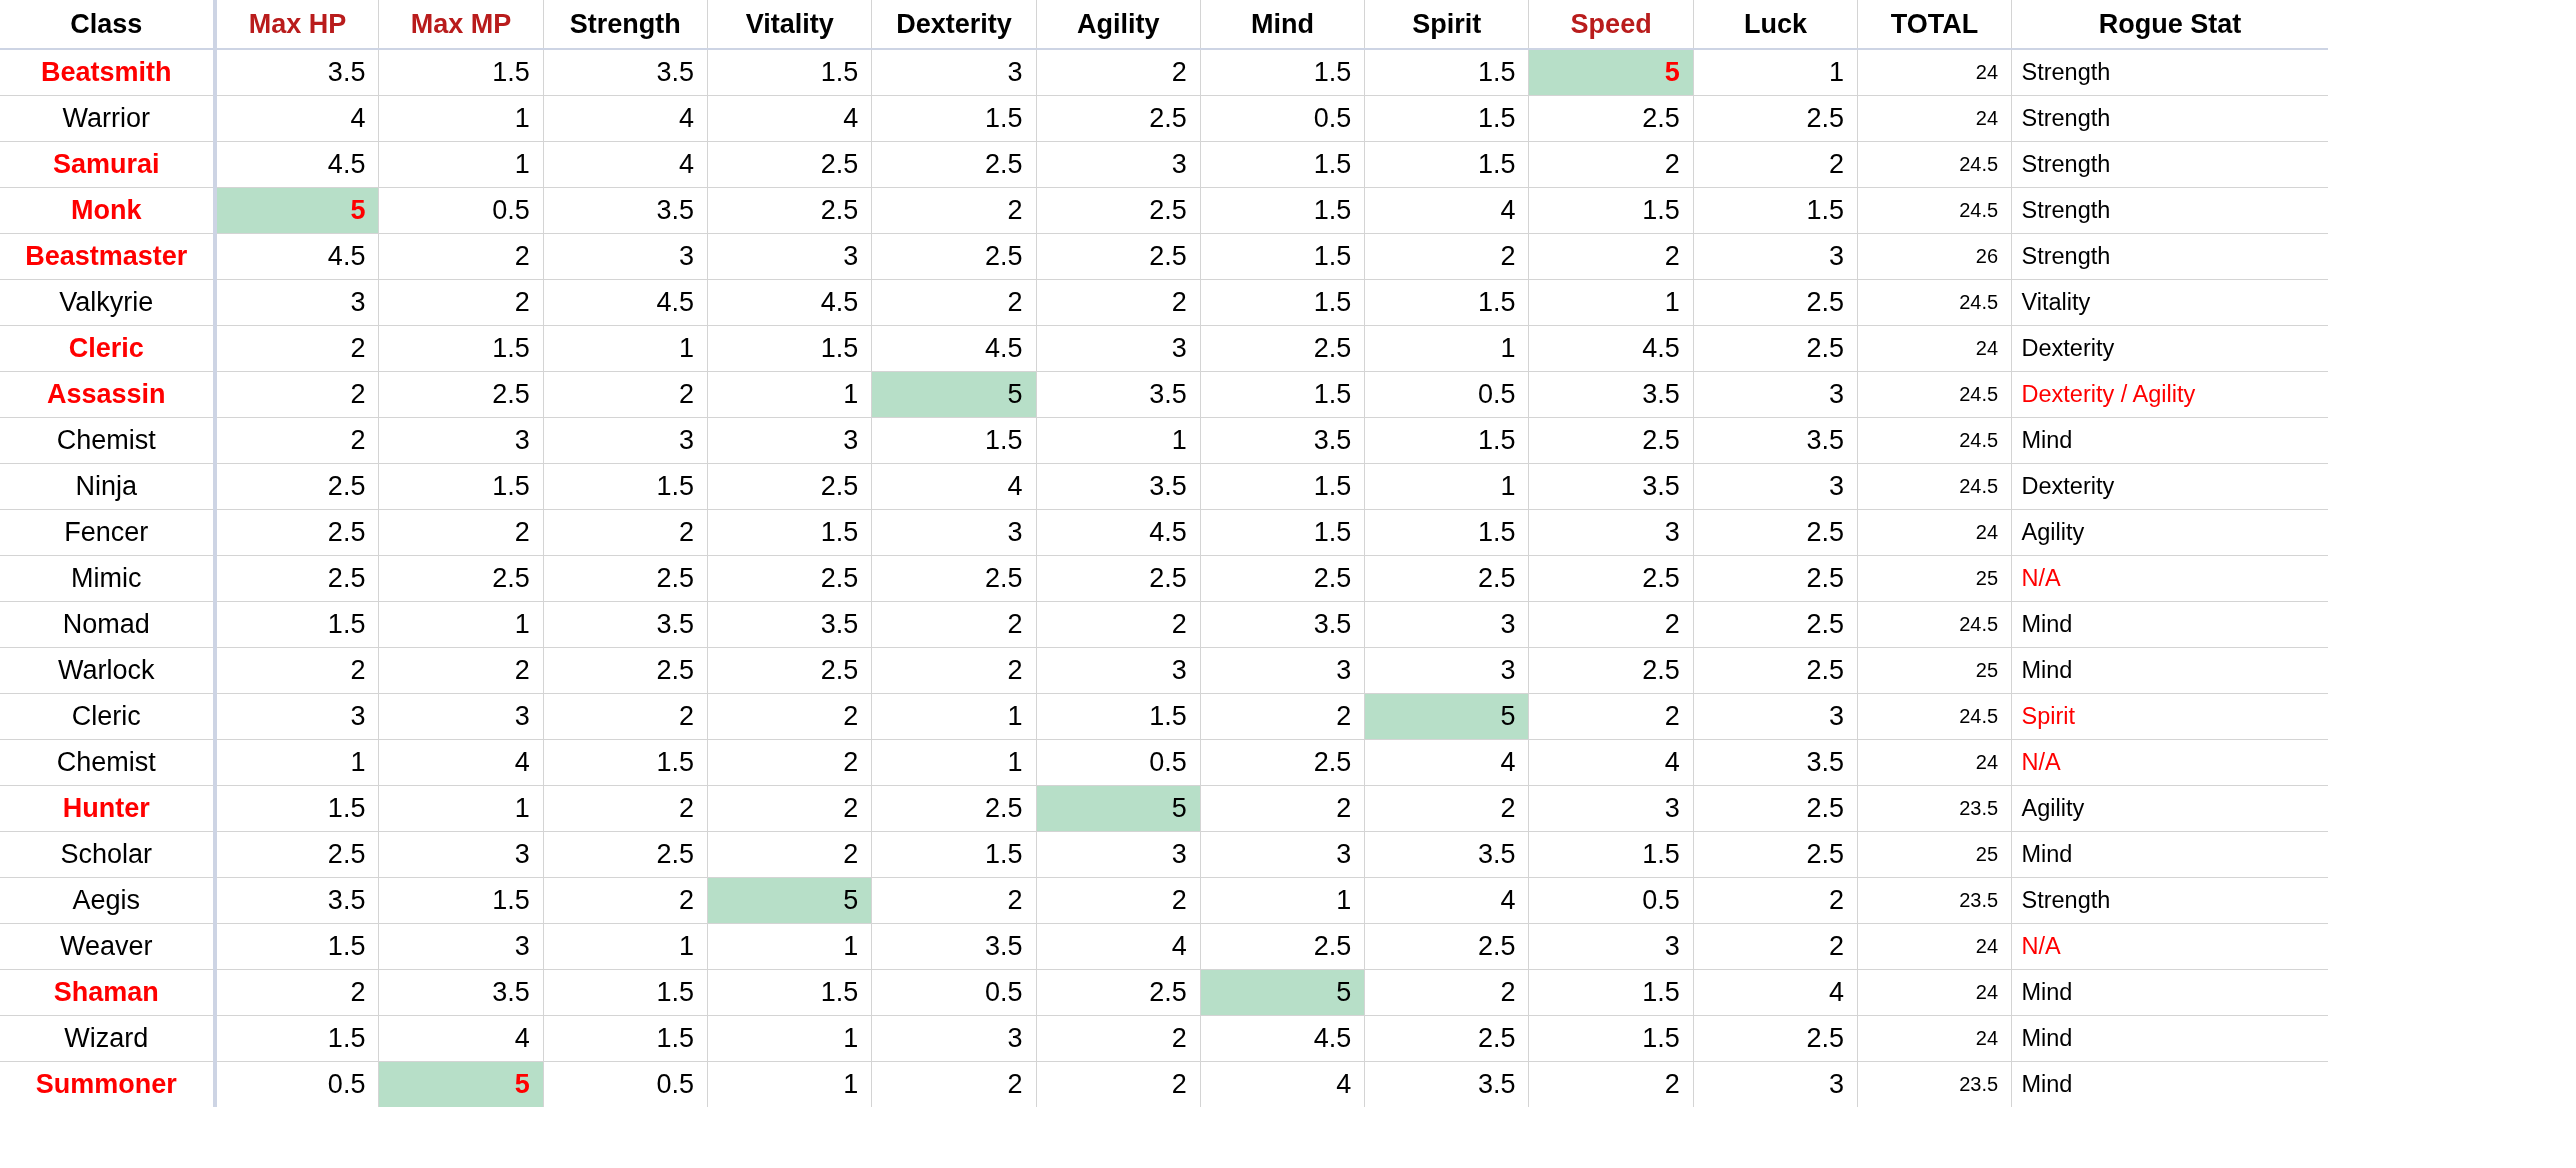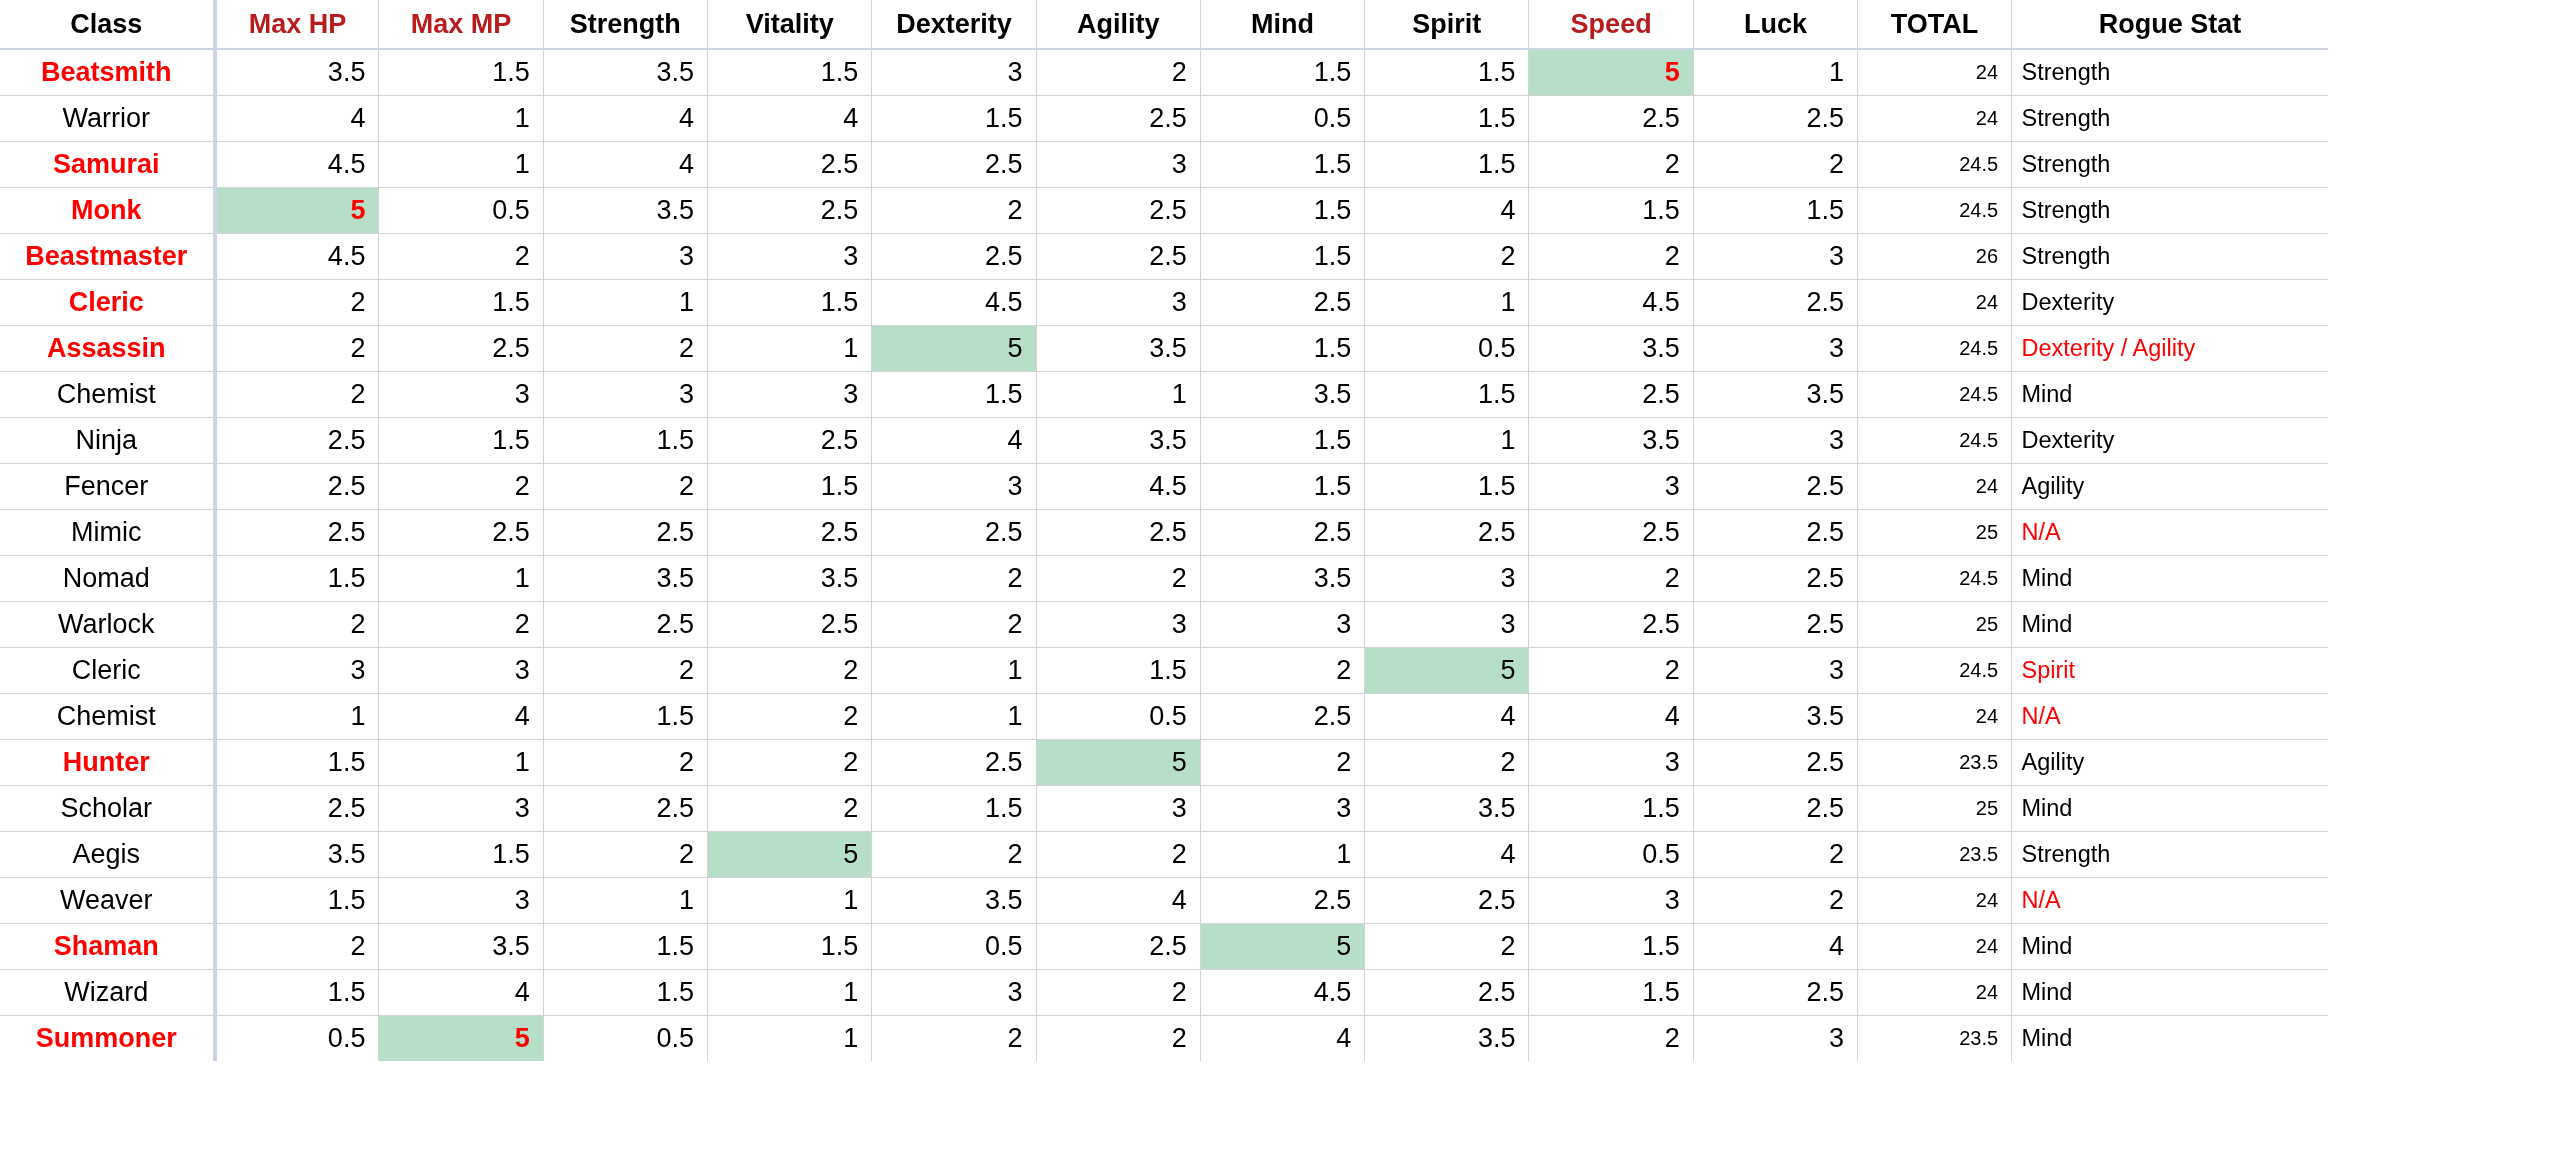--- a/index.html
+++ b/index.html
@@ -155,20 +155,35 @@
         <td class="">2.5</td>
         <td class="">2.5</td>
         <td class="">1.5</td>
         <td class="">2</td>
         <td class="">2</td>
         <td class="">3</td>
         <td class="total">26</td>
         <td class="dmg">Strength</td>
       </tr>
       <tr>
+        <td class="cls">Valkyrie</td>
+        <td class="">3</td>
+        <td class="">2</td>
+        <td class="">4.5</td>
+        <td class="">4.5</td>
+        <td class="">2</td>
+        <td class="">2</td>
+        <td class="">1.5</td>
+        <td class="">1.5</td>
+        <td class="">1</td>
+        <td class="">2.5</td>
+        <td class="total">24.5</td>
+        <td class="dmg">Vitality</td>
+      </tr>
+      <tr>
         <td class="cls red">Cleric</td>
         <td class="">2</td>
         <td class="">1.5</td>
         <td class="">1</td>
         <td class="">1.5</td>
         <td class="">4.5</td>
         <td class="">3</td>
         <td class="">2.5</td>
         <td class="">1</td>
         <td class="">4.5</td>

